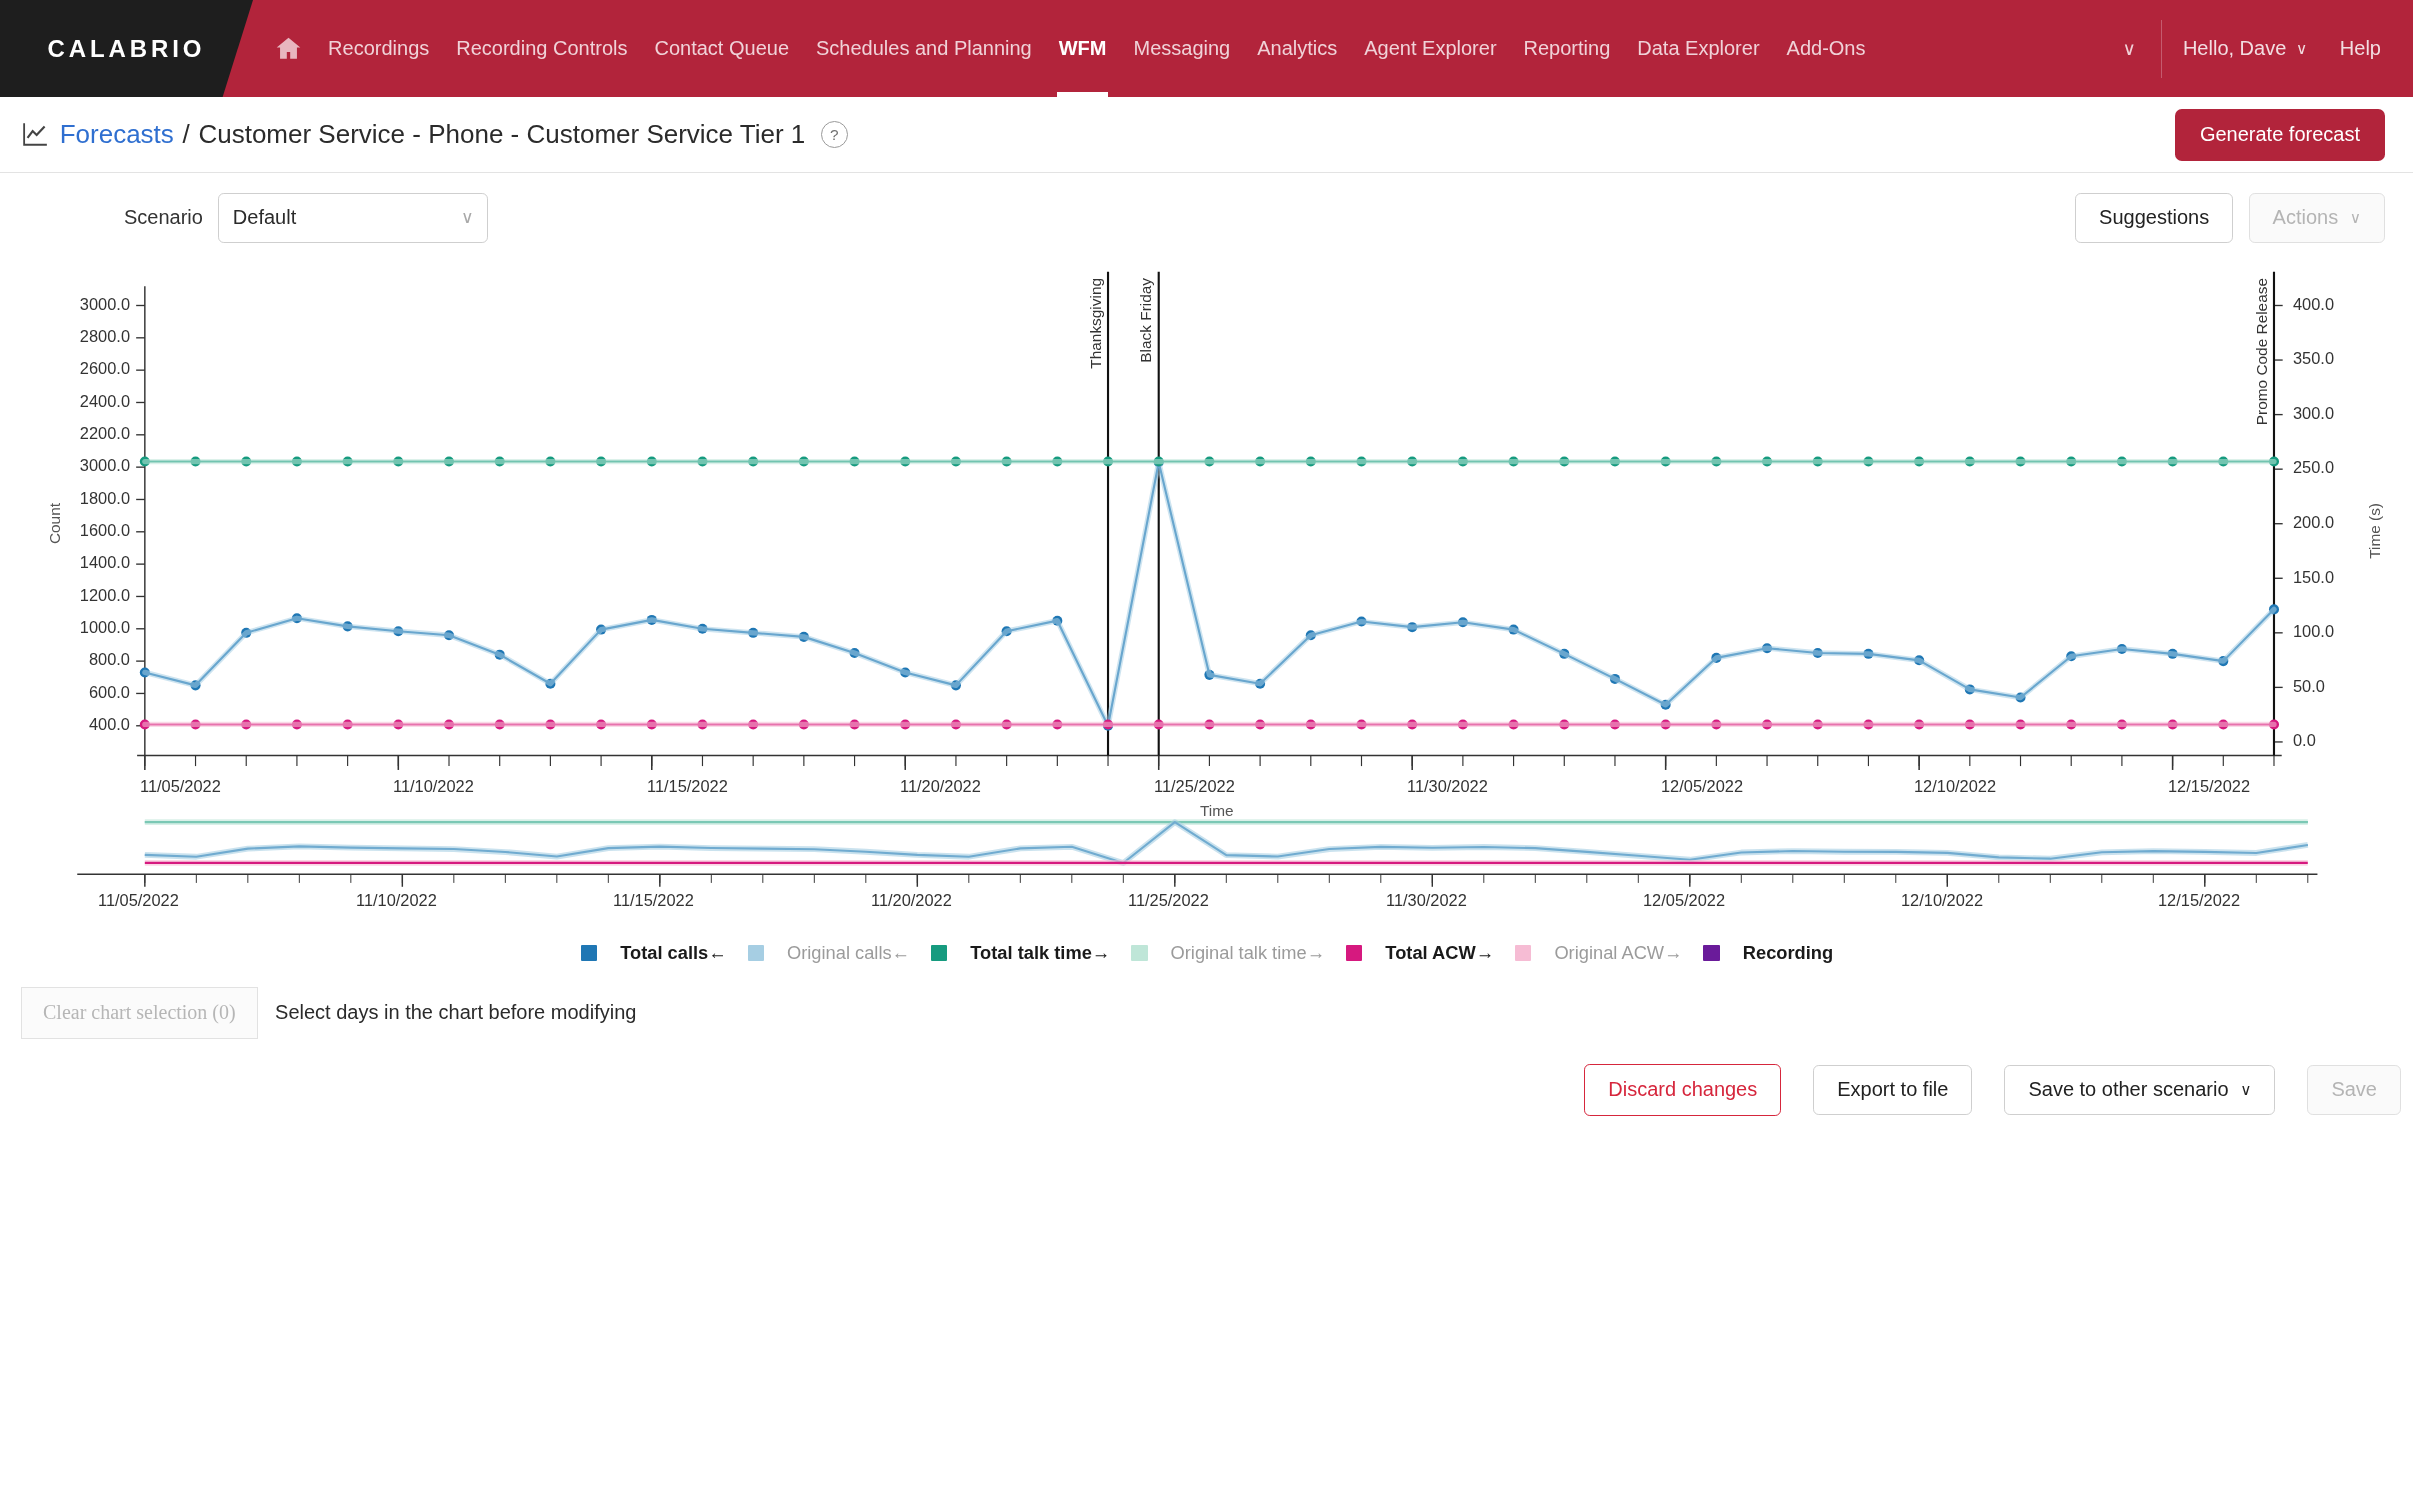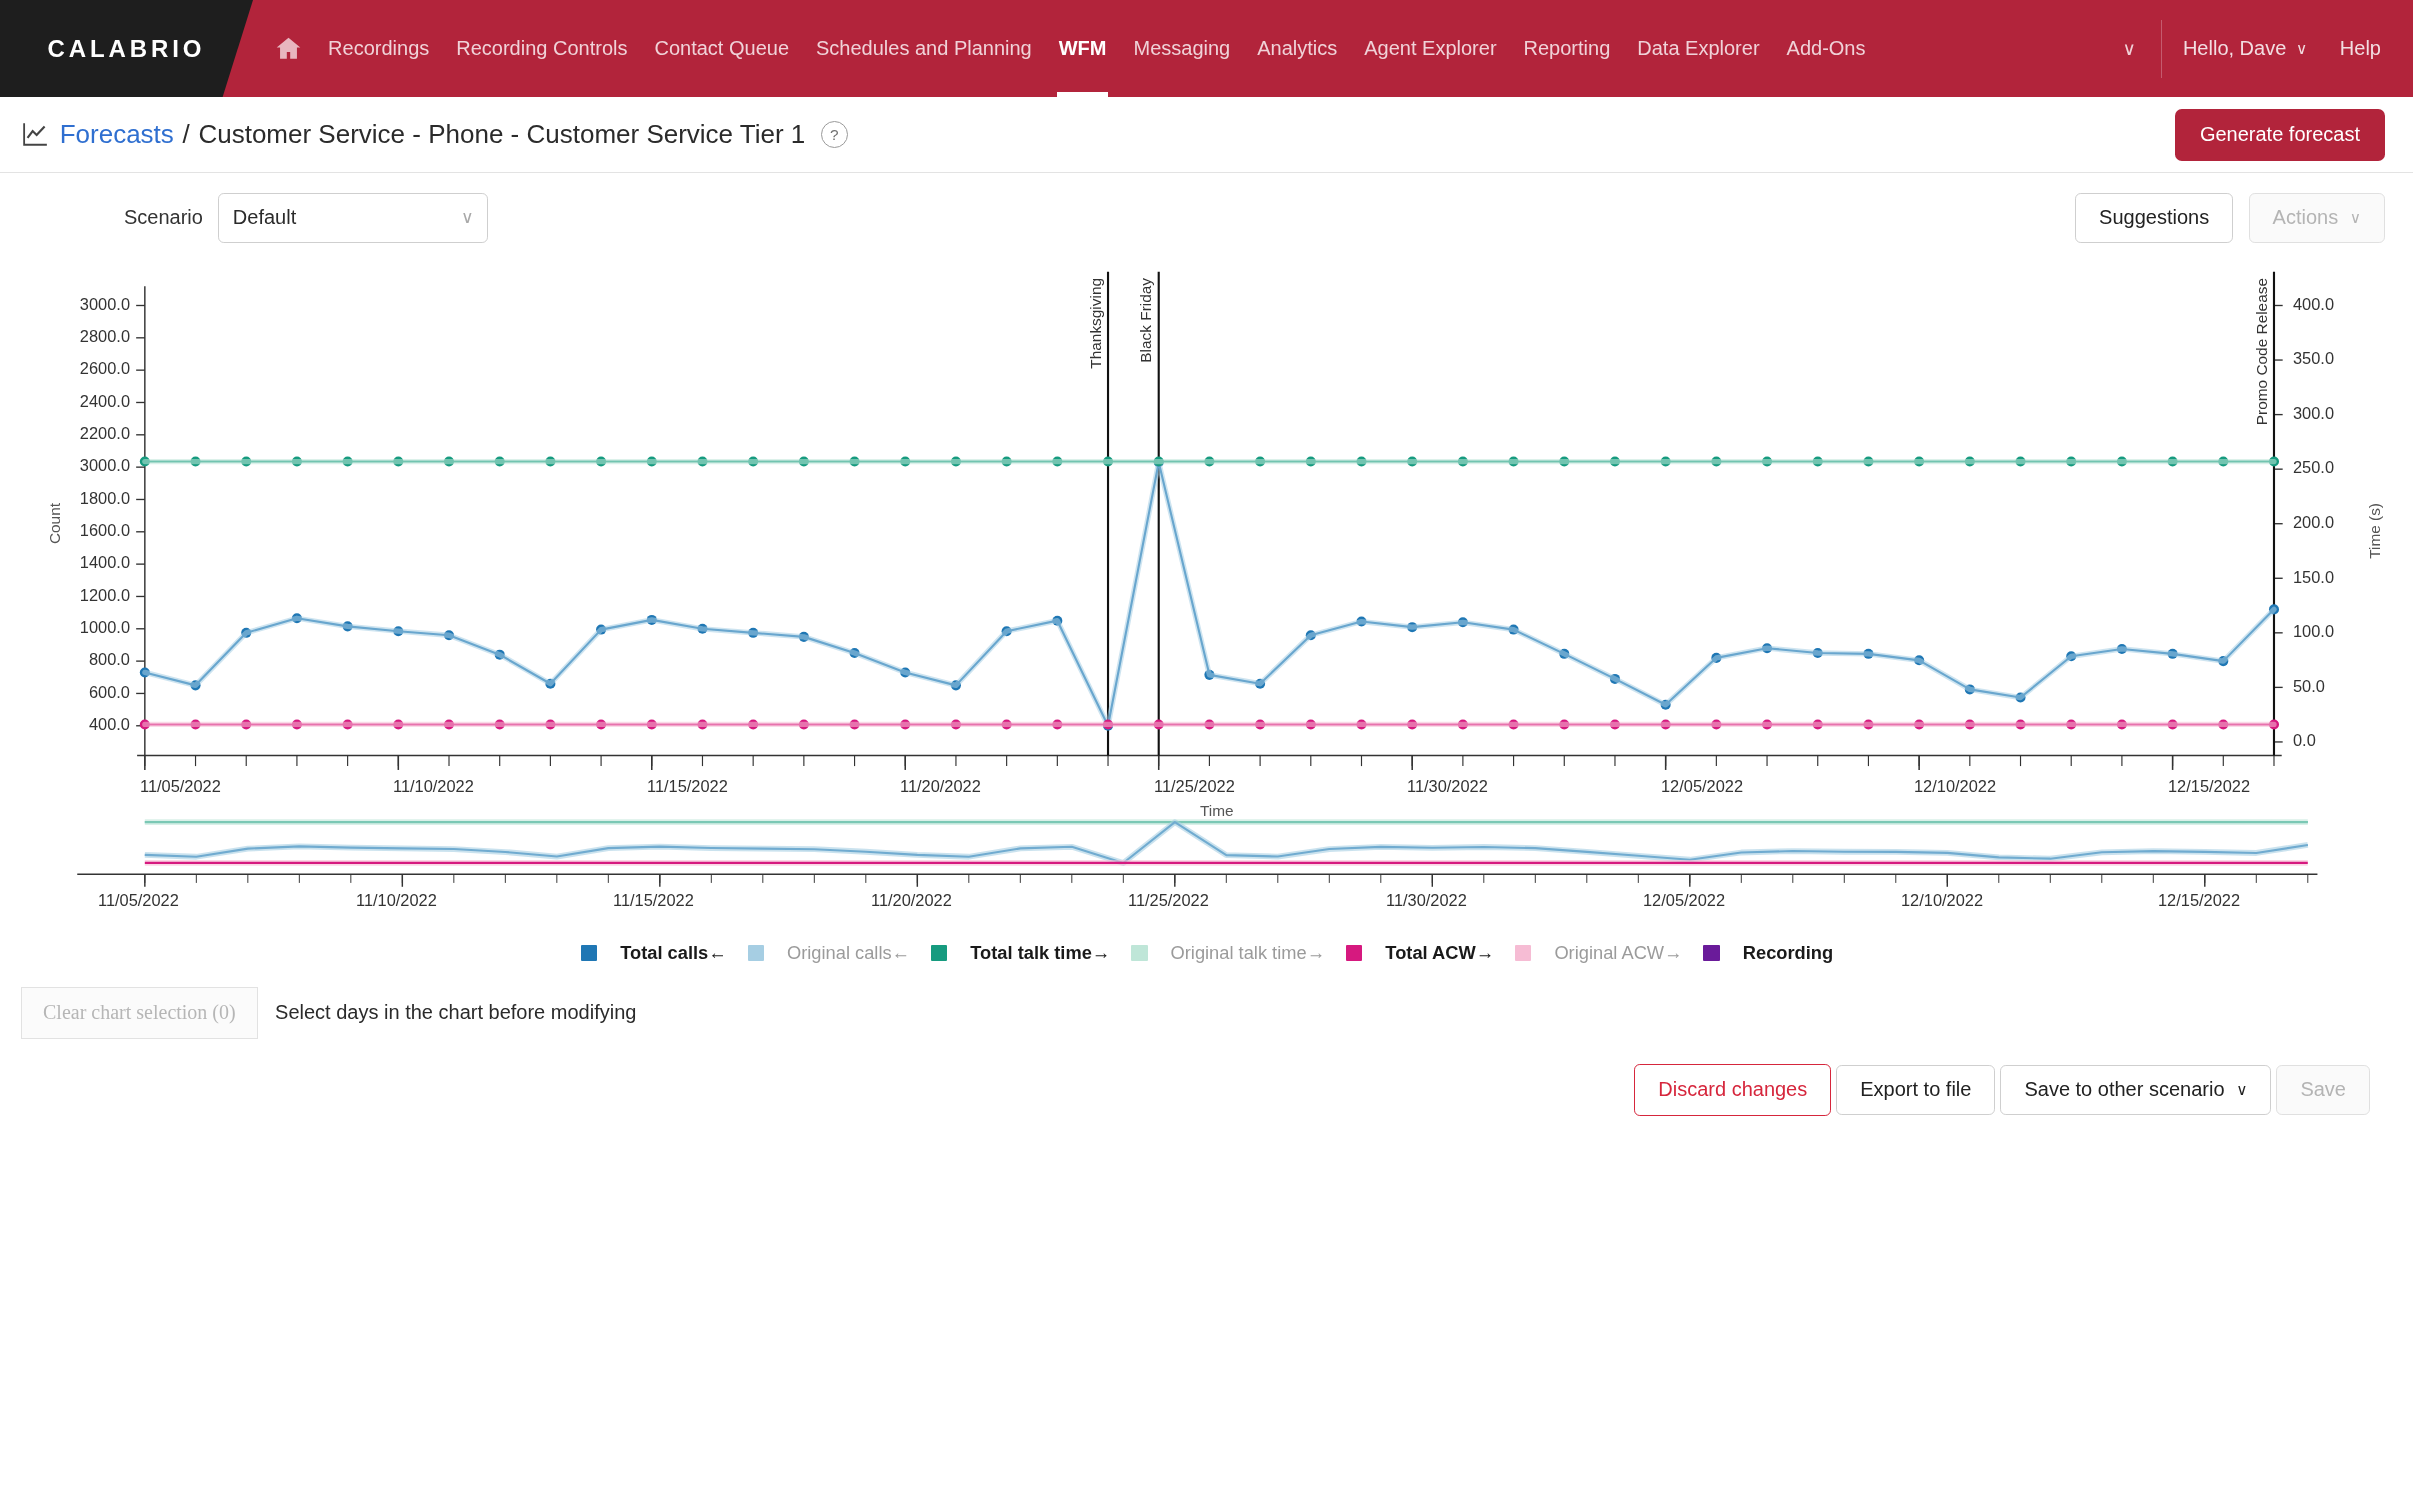--- a/index.html
+++ b/index.html
@@ -119,21 +119,21 @@
   .lg-item{display:flex;align-items:center;gap:23px;cursor:pointer;font-size:18.3px;white-space:nowrap;}
   .lg-swatch{width:16.4px;height:16.4px;flex:none;border-radius:1px;}
 
   
   .sel-row{display:flex;align-items:center;padding:23px 0 0 21px;gap:17.4px;}
   .clear-btn{
     height:50px;border:1px solid #e2e2e2;border-radius:0;background:#fbfbfb;color:#b6b6b6;font-size:20px;
     padding:0 21px;display:flex;align-items:center;cursor:default;font-family:Liberation Serif, serif;
   }
   .sel-hint{font-size:20px;color:#2b2b2b;}
-  .act-row{display:flex;justify-content:flex-end;align-items:center;gap:5px;padding:25px 44px 0 0;}
+  .act-row{display:flex;justify-content:flex-end;align-items:center;gap:32px;padding:25px 13px 0 0;}
   .btn-danger{
     height:52px;border:1.5px solid #d6263c;border-radius:5.8px;background:#fff;color:#d6263c;font-size:20px;
     padding:0 23px;cursor:pointer;font-family:"Liberation Sans",sans-serif;
   }
 </style>
 </head>
 <body>
 
 <div class="navbar">
   <div class="brand">

